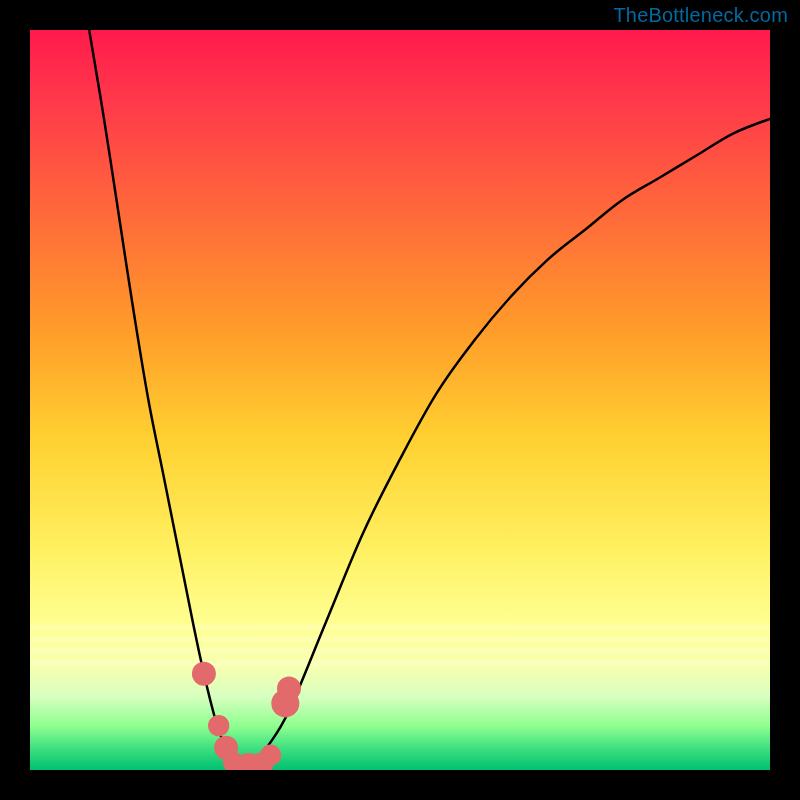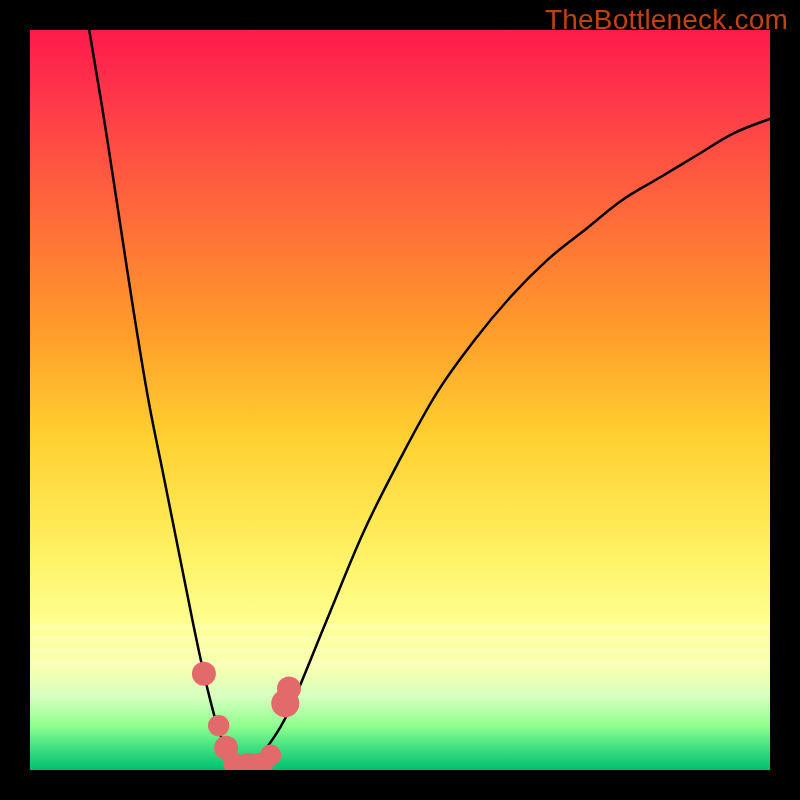--- a/index.html
+++ b/index.html
@@ -50,22 +50,22 @@
     left: 0;
     top: 0;
     width: 740px;
     height: 740px;
   }
   .watermark {
     position: absolute;
     top: 4px;
     right: 12px;
     font-family: Arial, Helvetica, sans-serif;
-    font-size: 28px;
-    color: #c2410c;
+    font-size: 20px;
+    color: #0369a1;
     letter-spacing: 0.2px;
   }
 </style>
 </head>
 <body>
 
 <div class="frame">
   <div class="gradient"></div>
 
   <div class="mask-stripes" style="top:594px;height:6px"></div>

